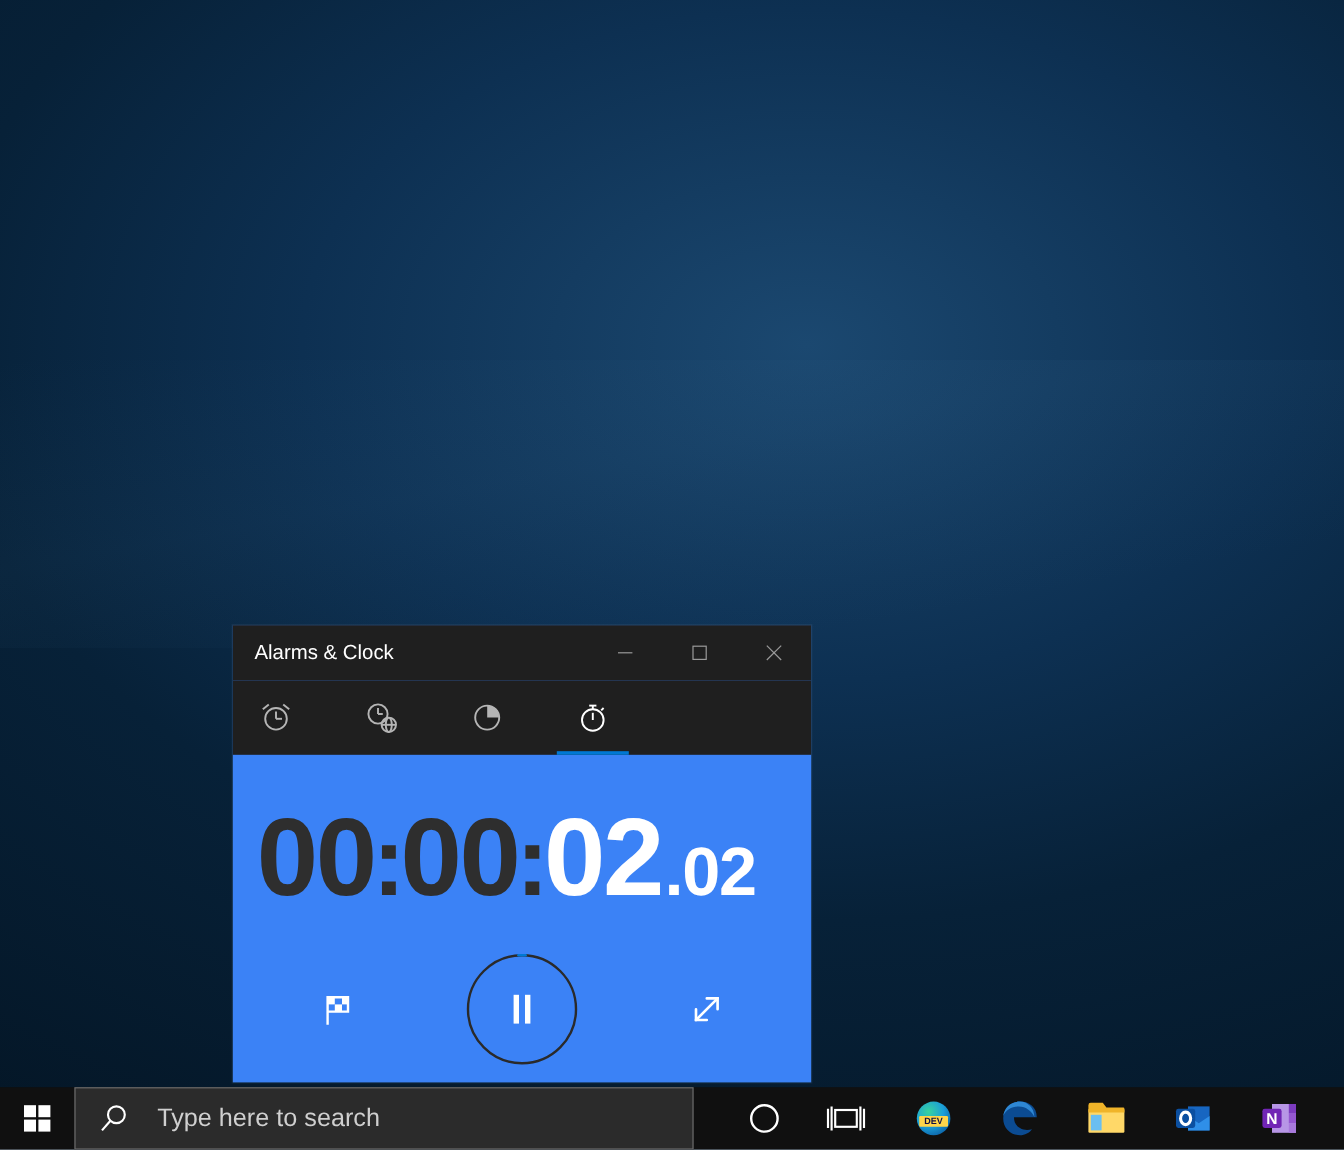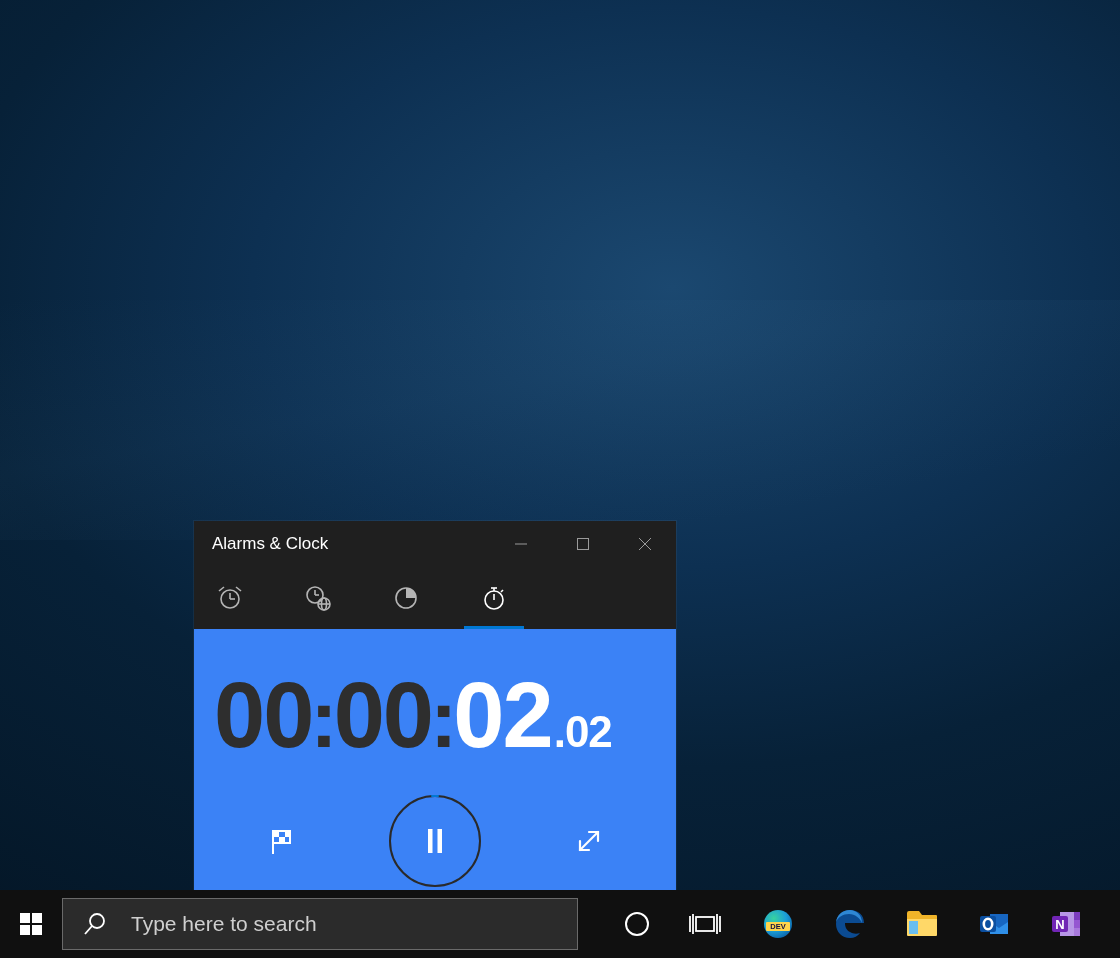--- a/index.html
+++ b/index.html
@@ -13,21 +13,21 @@
     content: "";
     position: absolute;
     left: 0; right: 0; top: 300px; height: 240px;
     background: linear-gradient(170deg, rgba(60,110,150,0.0) 0%, rgba(60,110,150,0.08) 40%, rgba(20,50,80,0.0) 80%);
     pointer-events: none;
   }
 
   
   .taskbar {
     position: absolute;
-    left: 0; right: 0; bottom: 0; height: 68px;
+    left: 0; right: 0; bottom: 0; height: 52px;
     background: #101010;
     display: flex;
     align-items: center;
     margin-top: 12px;
   }
   .taskbar .start {
     width: 62px; height: 100%;
     display: flex; align-items: center; justify-content: center;
     color: #ffffff;
   }
@@ -97,21 +97,21 @@
     padding-left: 20px;
     font-weight: 700;
     letter-spacing: -2px;
     line-height: 1;
   }
   .time .dim { color: #2e2e2e; }
   .time .lit { color: #ffffff; }
   .time .hhmm { font-size: 92px; }
   .time .sep { font-size: 82px; margin: 0 -2px; font-weight: 600; }
   .time .sec { font-size: 92px; }
-  .time .frac { font-size: 44px; font-weight: 600; margin-left: 2px; letter-spacing: -1px; }
+  .time .frac { font-size: 57px; font-weight: 600; margin-left: 2px; letter-spacing: -1px; }
 
   .controls {
     display: flex; align-items: center; justify-content: center;
     gap: 84px;
     margin-top: 34px;
   }
   .ctrl-small { width: 48px; height: 48px; display: flex; align-items: center; justify-content: center; }
   .ctrl-main {
     width: 92px; height: 92px; border-radius: 50%;
     border: 2px solid #2a2a2a;

